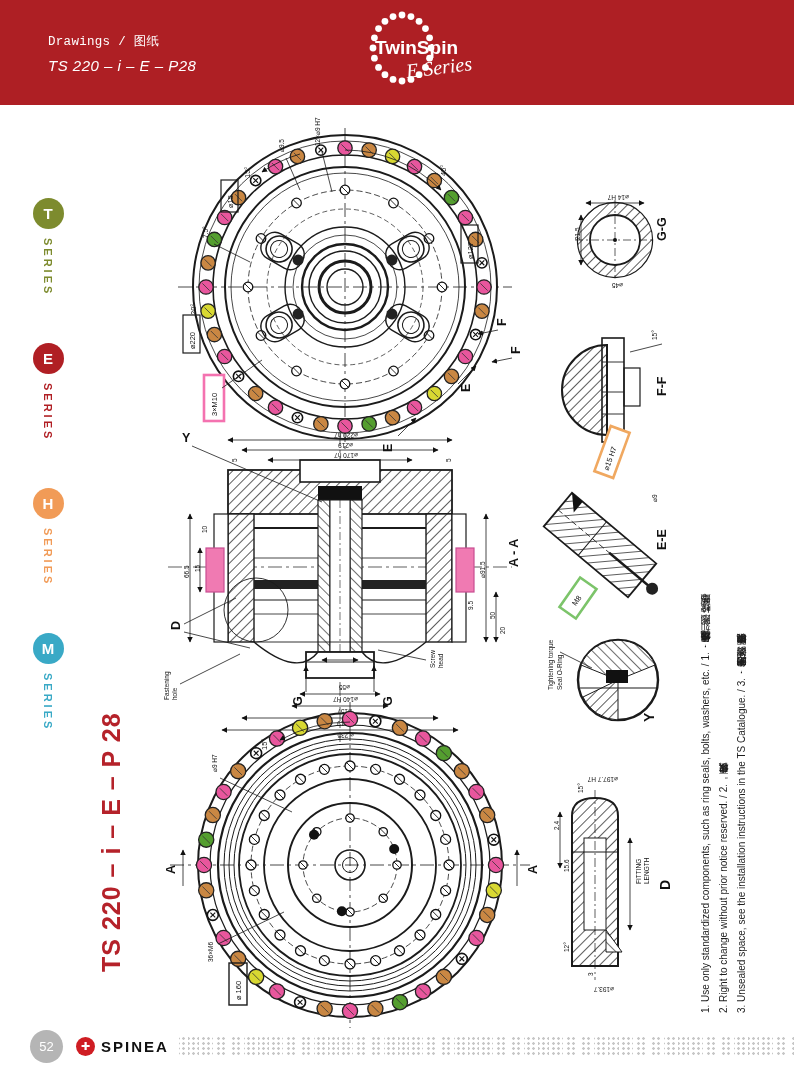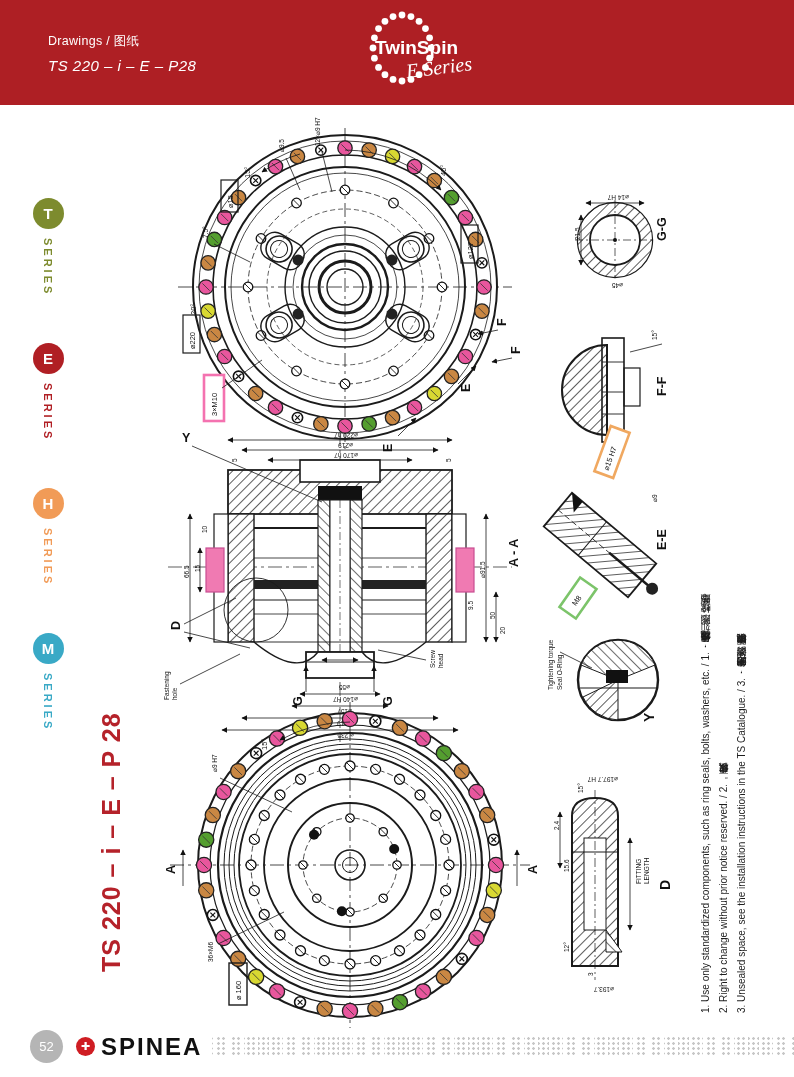--- a/index.html
+++ b/index.html
@@ -2,21 +2,21 @@
 <html><head>
 <meta charset="utf-8">
 <style>
   * { margin:0; padding:0; box-sizing:border-box; }
   html,body { width:794px; height:1077px; }
   body { font-family:"Liberation Sans", sans-serif; background:#fff; position:relative; overflow:hidden; }
   .page { position:absolute; inset:0; background:#fff; }
 
   
   header { position:absolute; left:0; top:0; width:794px; height:105px; background:#ae1f24; color:#fff; }
-  .crumb { position:absolute; left:48px; top:33px; font-size:12.5px; letter-spacing:.3px; }
+  .crumb { position:absolute; left:48px; top:33px; font-size:12.5px; letter-spacing:.3px;font-family:Liberation Mono, monospace; }
   .model { position:absolute; left:48px; top:57px; font-size:15px; letter-spacing:.5px;font-style:italic; }
   .logo-svg { position:absolute; left:345px; top:2px; }
 
   
   .sidebar { position:absolute; left:30px; top:198px; width:36px; }
   .s-item { height:145px; display:flex; flex-direction:column; align-items:center; }
   .s-circle { width:31px; height:31px; border-radius:50%; color:#fff; font-size:15px; font-weight:bold;
               display:flex; align-items:center; justify-content:center; }
   .s-label { margin-top:9px; writing-mode:vertical-rl; font-size:11px; letter-spacing:3px; font-weight:bold; height:86px; }
   .c-t { background:#7d8b2e; } .l-t { color:#7d8b2e; }
@@ -47,21 +47,21 @@
                background:#b5b5b5; color:#fff; font-size:13px; display:flex; align-items:center; justify-content:center; z-index:3; }
   .dot-band { position:absolute; left:76px; top:1036px; right:0; height:21px; z-index:1;
               background-image:
                 linear-gradient(90deg, transparent 0 11px, #fff 11px 14px),
                 radial-gradient(#c7c7c7 1.3px, transparent 1.45px);
               background-size:14px 100%, 5px 5px; }
   .brand { position:absolute; left:74px; top:1033px; height:27px; background:#fff; z-index:2;
            display:flex; align-items:center; gap:6px; padding:0 10px 0 2px; }
   .brand-mark { width:19px; height:19px; border-radius:50%; background:#cf1d23; color:#fff;
                 display:flex; align-items:center; justify-content:center; font-size:11px; }
-  .brand-name { font-size:24px; font-weight:bold; letter-spacing:2px; color:#111; }
+  .brand-name { font-size:15px; font-weight:bold; letter-spacing:2px; color:#111; }
 </style>
 </head>
 <body>
 
 <div class="page">
 
   <header>
     <div class="crumb">Drawings / 图纸</div>
     <div class="model">TS 220 – i – E – P28</div>
     <svg class="logo-svg" width="180" height="95">

